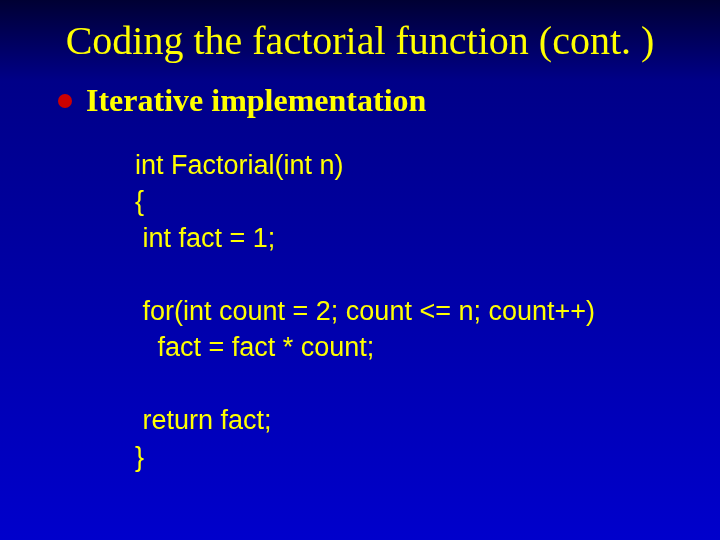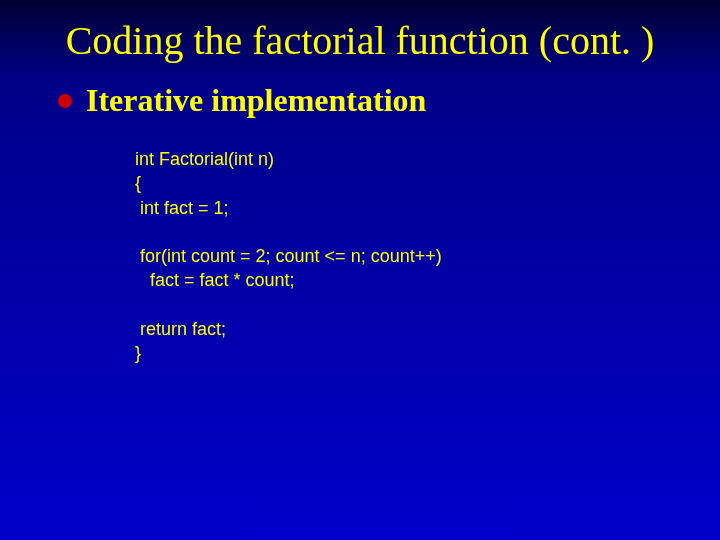--- a/index.html
+++ b/index.html
@@ -30,21 +30,21 @@
     border-radius: 50%;
     margin-right: 14px;
     flex-shrink: 0;
   }
   .bullet-text {
     font-size: 32px;
     font-weight: bold;
   }
   .code-block {
     font-family: Arial, Helvetica, sans-serif;
-    font-size: 18px;
+    font-size: 27px;
     line-height: 1.35;
     margin-left: 95px;
     white-space: pre;
   }
 </style>
 </head>
 <body>
 
 <h1 class="title">Coding the factorial function
 (cont. )</h1>

